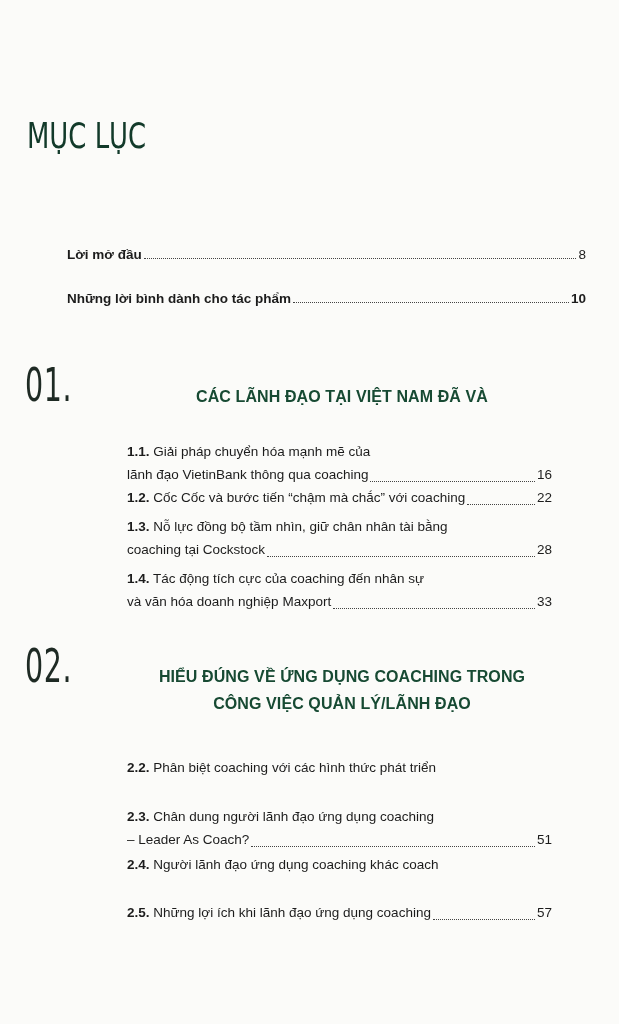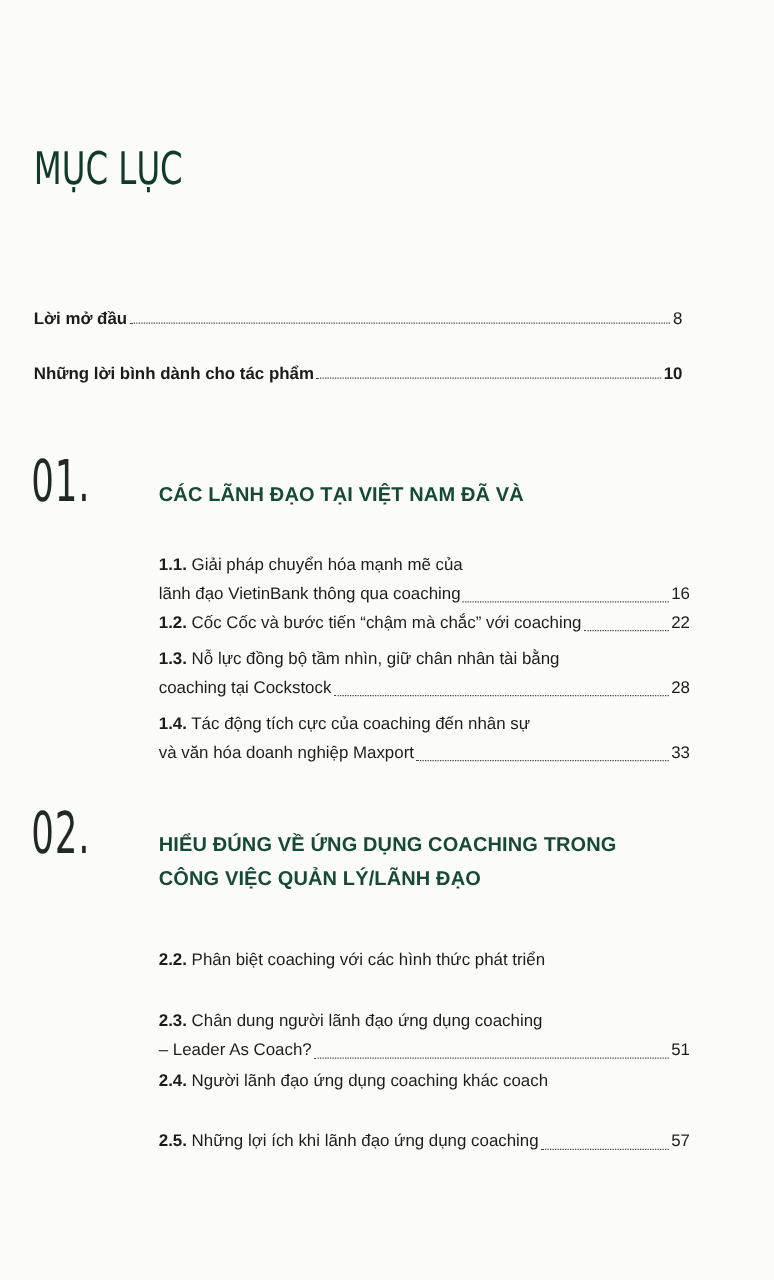--- a/index.html
+++ b/index.html
@@ -14,39 +14,39 @@
   .title {
     position: absolute; left: 27px; top: 118px;
     font-family: "DejaVu Sans", sans-serif;
     font-size: 36px; letter-spacing: 0px;
     color: #123a2a; font-weight: normal;
     transform: scaleX(0.72); transform-origin: left top;
     line-height: 1;
   }
   .toc-row {
     position: absolute; display: flex; align-items: baseline;
-    font-size: 13.5px; line-height: 1.3;
+    font-size: 13.5px; line-height: 1.3; margin-left: 40px;
   }
   .toc-row .label { white-space: nowrap; }
   .toc-row .dots {
     flex: 1; border-bottom: 1px dotted #444; margin: 0 2px 3px 2px; min-width: 10px;
   }
   .toc-row .page-num { white-space: nowrap; }
   .front { left: 27px; width: 519px; font-weight: bold; color: #1c1c1c; }
   .chapter-num {
     position: absolute; left: 25px;
     font-family: "DejaVu Sans", sans-serif;
     font-size: 46px; color: #1e2a24; font-weight: normal;
     transform: scaleX(0.62); transform-origin: left top; line-height: 1;
     letter-spacing: 1px;
   }
   .chapter-title {
     position: absolute; left: 127px; width: 430px;
     font-size: 16px; font-weight: bold; color: #174a33;
-    line-height: 27px; letter-spacing: 0.1px;
+    line-height: 27px; letter-spacing: 0.1px; text-align: center;
   }
   .sec { position: absolute; left: 127px; width: 425px; font-size: 13.5px; line-height: 23px; color: #1c1c1c; }
   .sec .num { font-weight: bold; }
   .sec .line2 { display: flex; align-items: flex-end; }
   .sec .line2 .dots { flex: 1; border-bottom: 1px dotted #444; margin: 0 2px 4px 2px; min-width: 8px; }
 </style>
 </head>
 <body>
 
 <div class="page">

